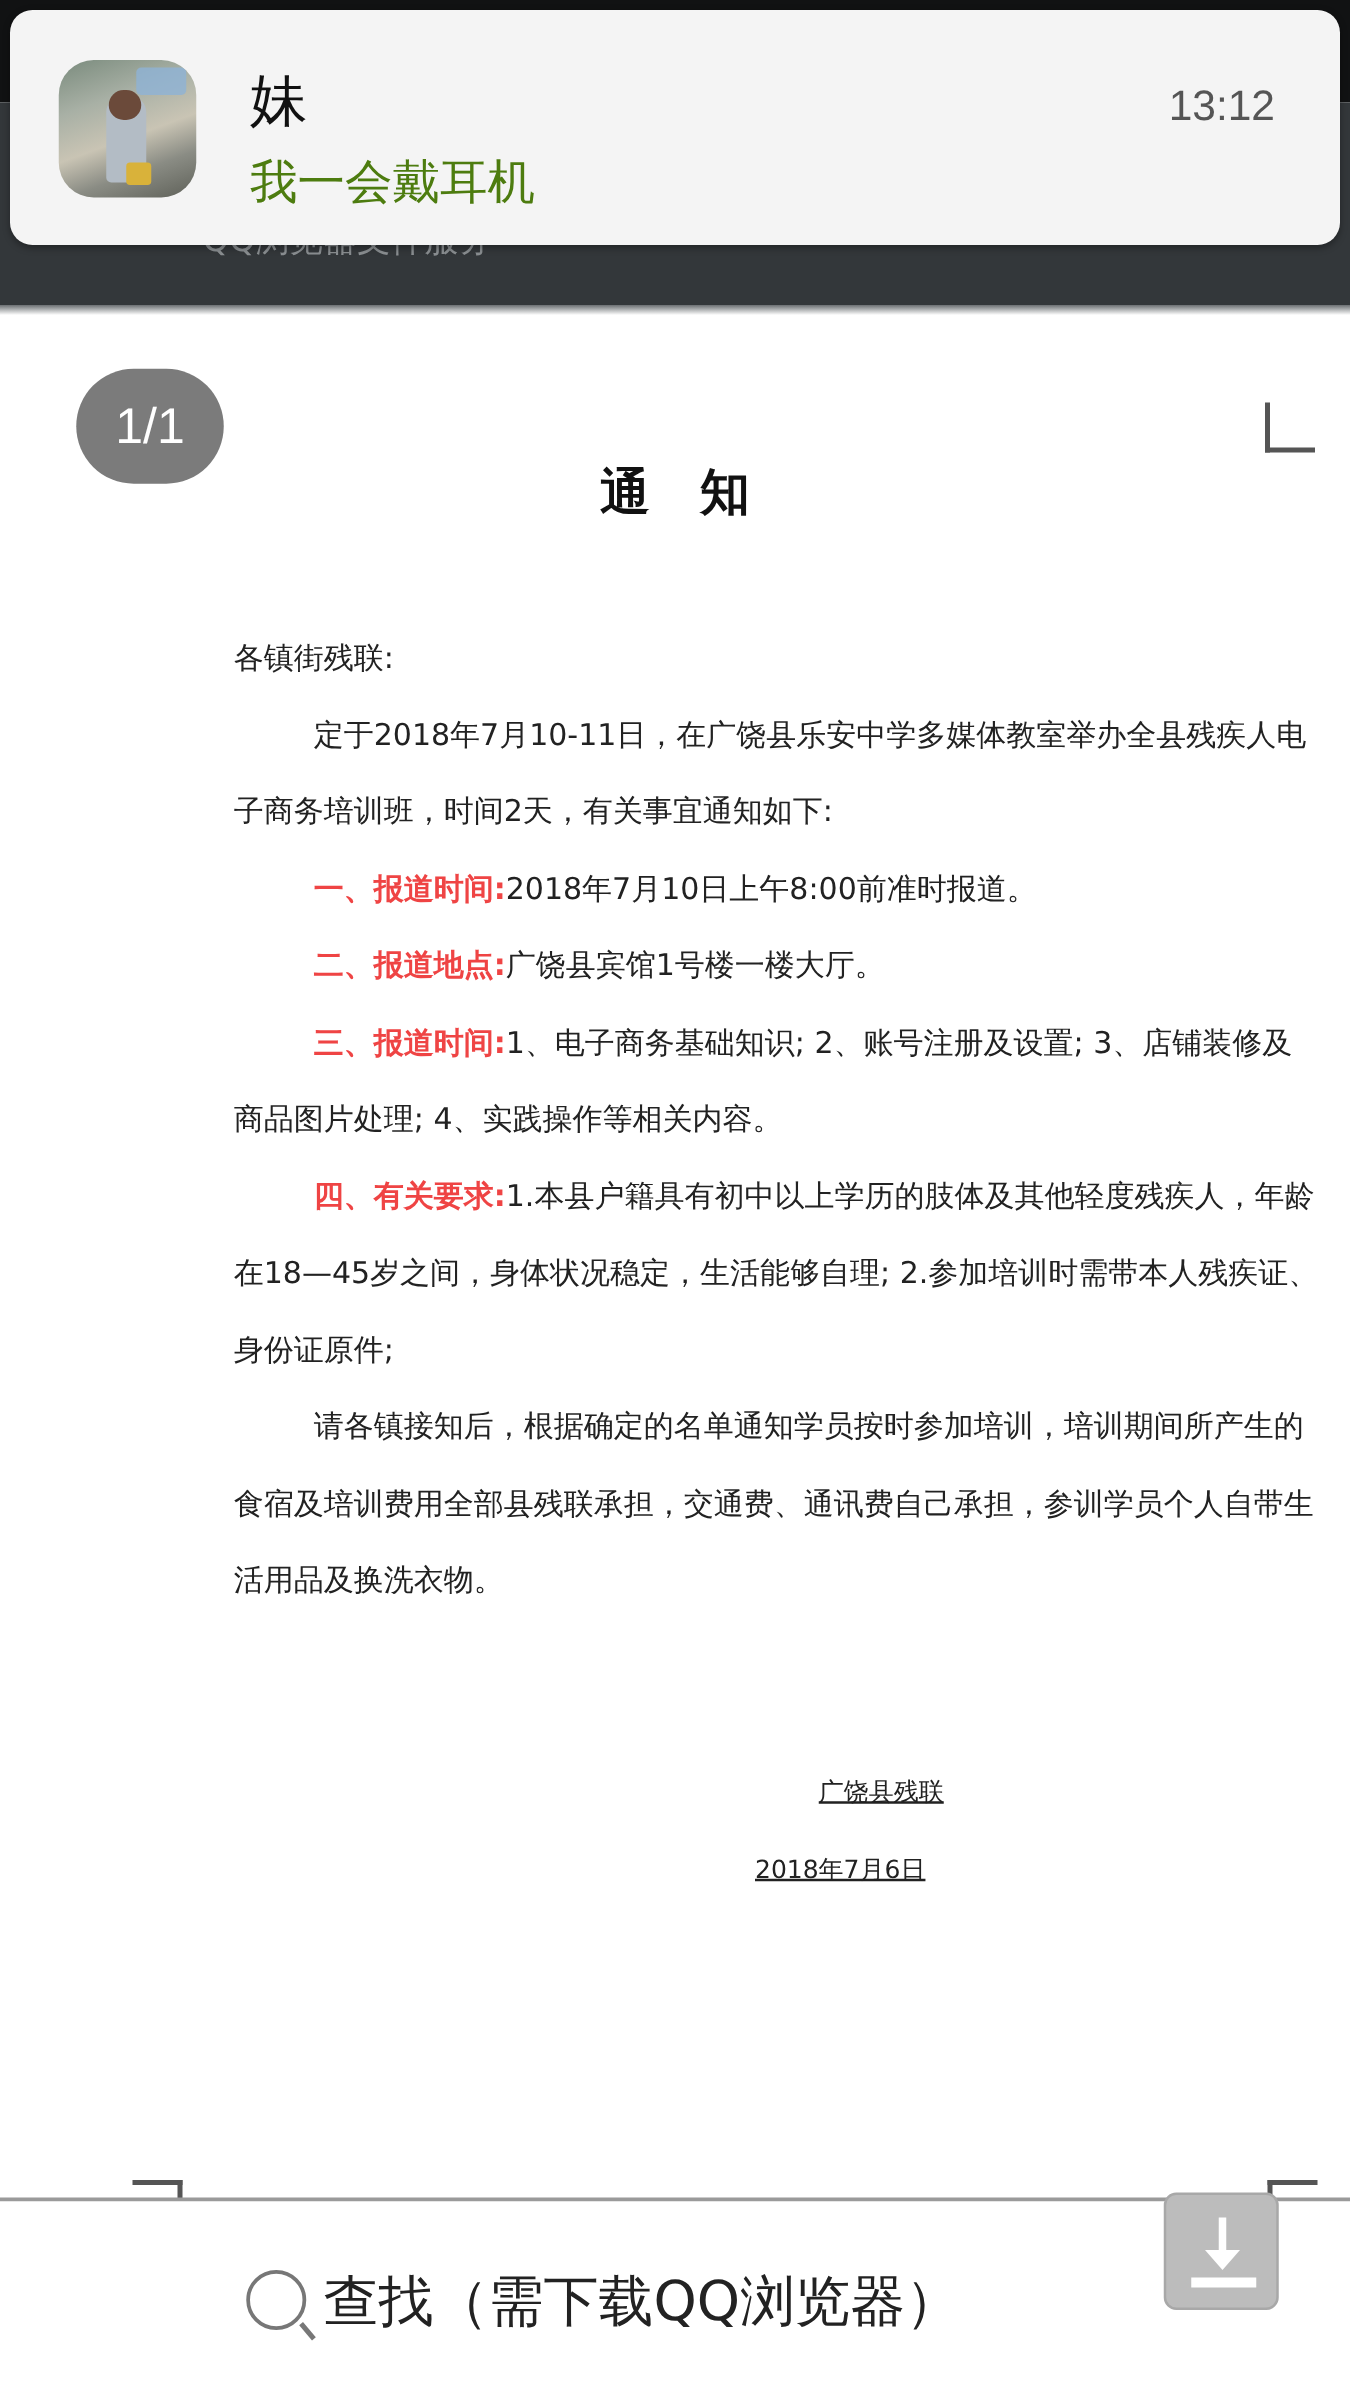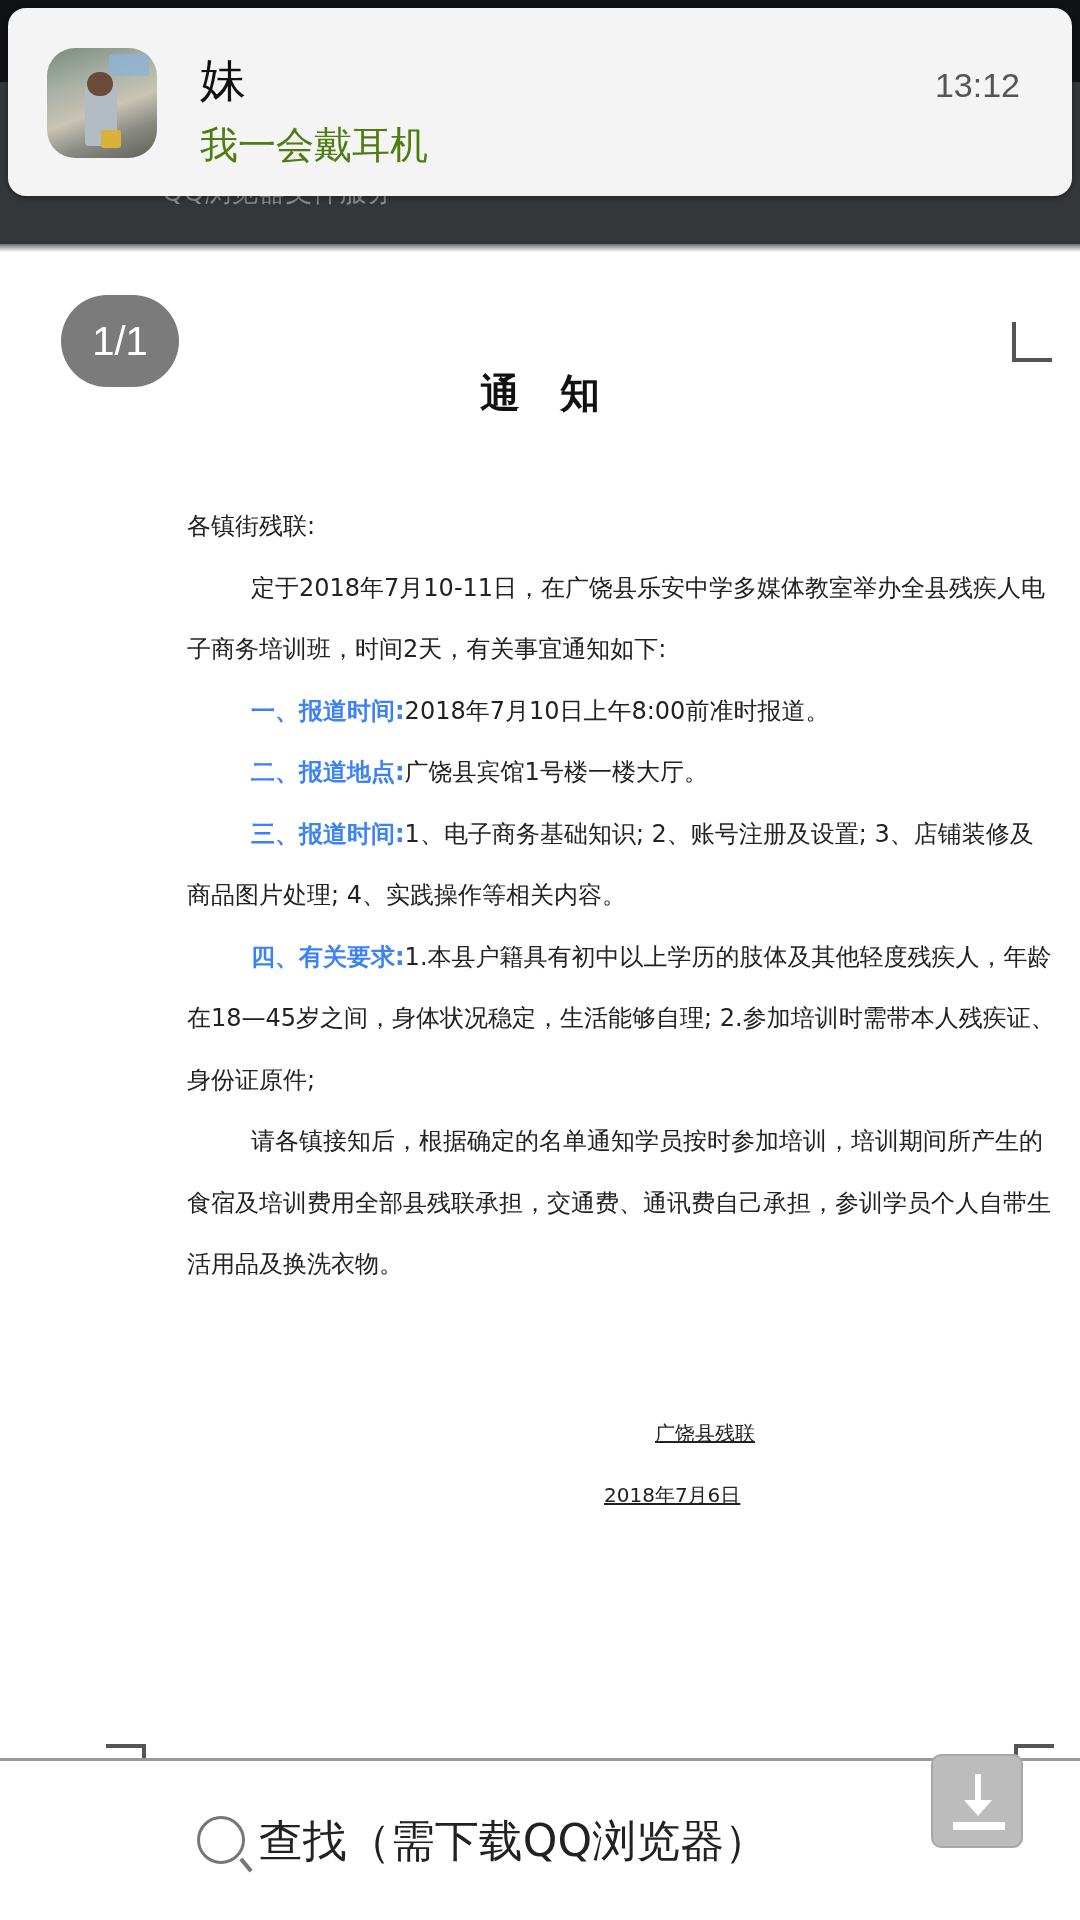--- a/index.html
+++ b/index.html
@@ -30,21 +30,21 @@
      color:#ffffff; font-size:40px; text-align:center; line-height:92px; font-family:"Liberation Sans", sans-serif; }
   .corner { position:absolute; border-color:#555; border-style:solid; }
   .corner.tr { left:1012px; top:322px; width:36px; height:36px; border-width:0 0 4px 4px; }
   .corner.bl { left:106px; top:1744px; width:36px; height:12px; border-width:4px 4px 0 0; }
   .corner.br { left:1014px; top:1744px; width:36px; height:12px; border-width:4px 0 0 4px; }
 
   .doc-title { position:absolute; left:0; width:1080px; top:366px; text-align:center; font-size:40px; font-weight:bold; color:#111; letter-spacing:40px; padding-left:40px; box-sizing:border-box; }
   .doc { position:absolute; left:143px; top:496px; width:870px; font-size:24px; color:#222; line-height:61.5px;margin-left:44px; }
   .doc p { margin:0; }
   .doc .indent { text-indent:64px; }
-  .doc b { font-weight:bold; color:#3b82f6; }
+  .doc b { font-weight:bold; color:#ef4444; }
   .sig { position:absolute; font-size:20px; color:#222;text-decoration:underline; }
   .sig.org { left:655px; top:1420px; }
   .sig.date { left:604px; top:1482px; }
 
   .bottom-divider { position:absolute; left:0; top:1758px; width:1080px; height:3px; background:#9a9a9a; }
   .bottom-bar { position:absolute; left:0; top:1761px; width:1080px; height:159px; background:#fff; }
   .find { position:absolute; left:0; width:965px; top:1812px; text-align:center; font-size:44px; color:#222; }
   .find .search-icon { display:inline-block; position:relative; width:42px; height:42px; border:3px solid #777; border-radius:50%; vertical-align:middle; margin-right:14px; top:-4px; }
   .find .search-icon::after { content:""; position:absolute; width:4px; height:16px; background:#777; right:-6px; bottom:-12px; transform:rotate(-40deg); }
   .download-btn { position:absolute; left:931px; top:1754px; width:92px; height:94px; background:#bcbcbc; border:2px solid #a8a8a8; border-radius:10px; box-sizing:border-box; }

